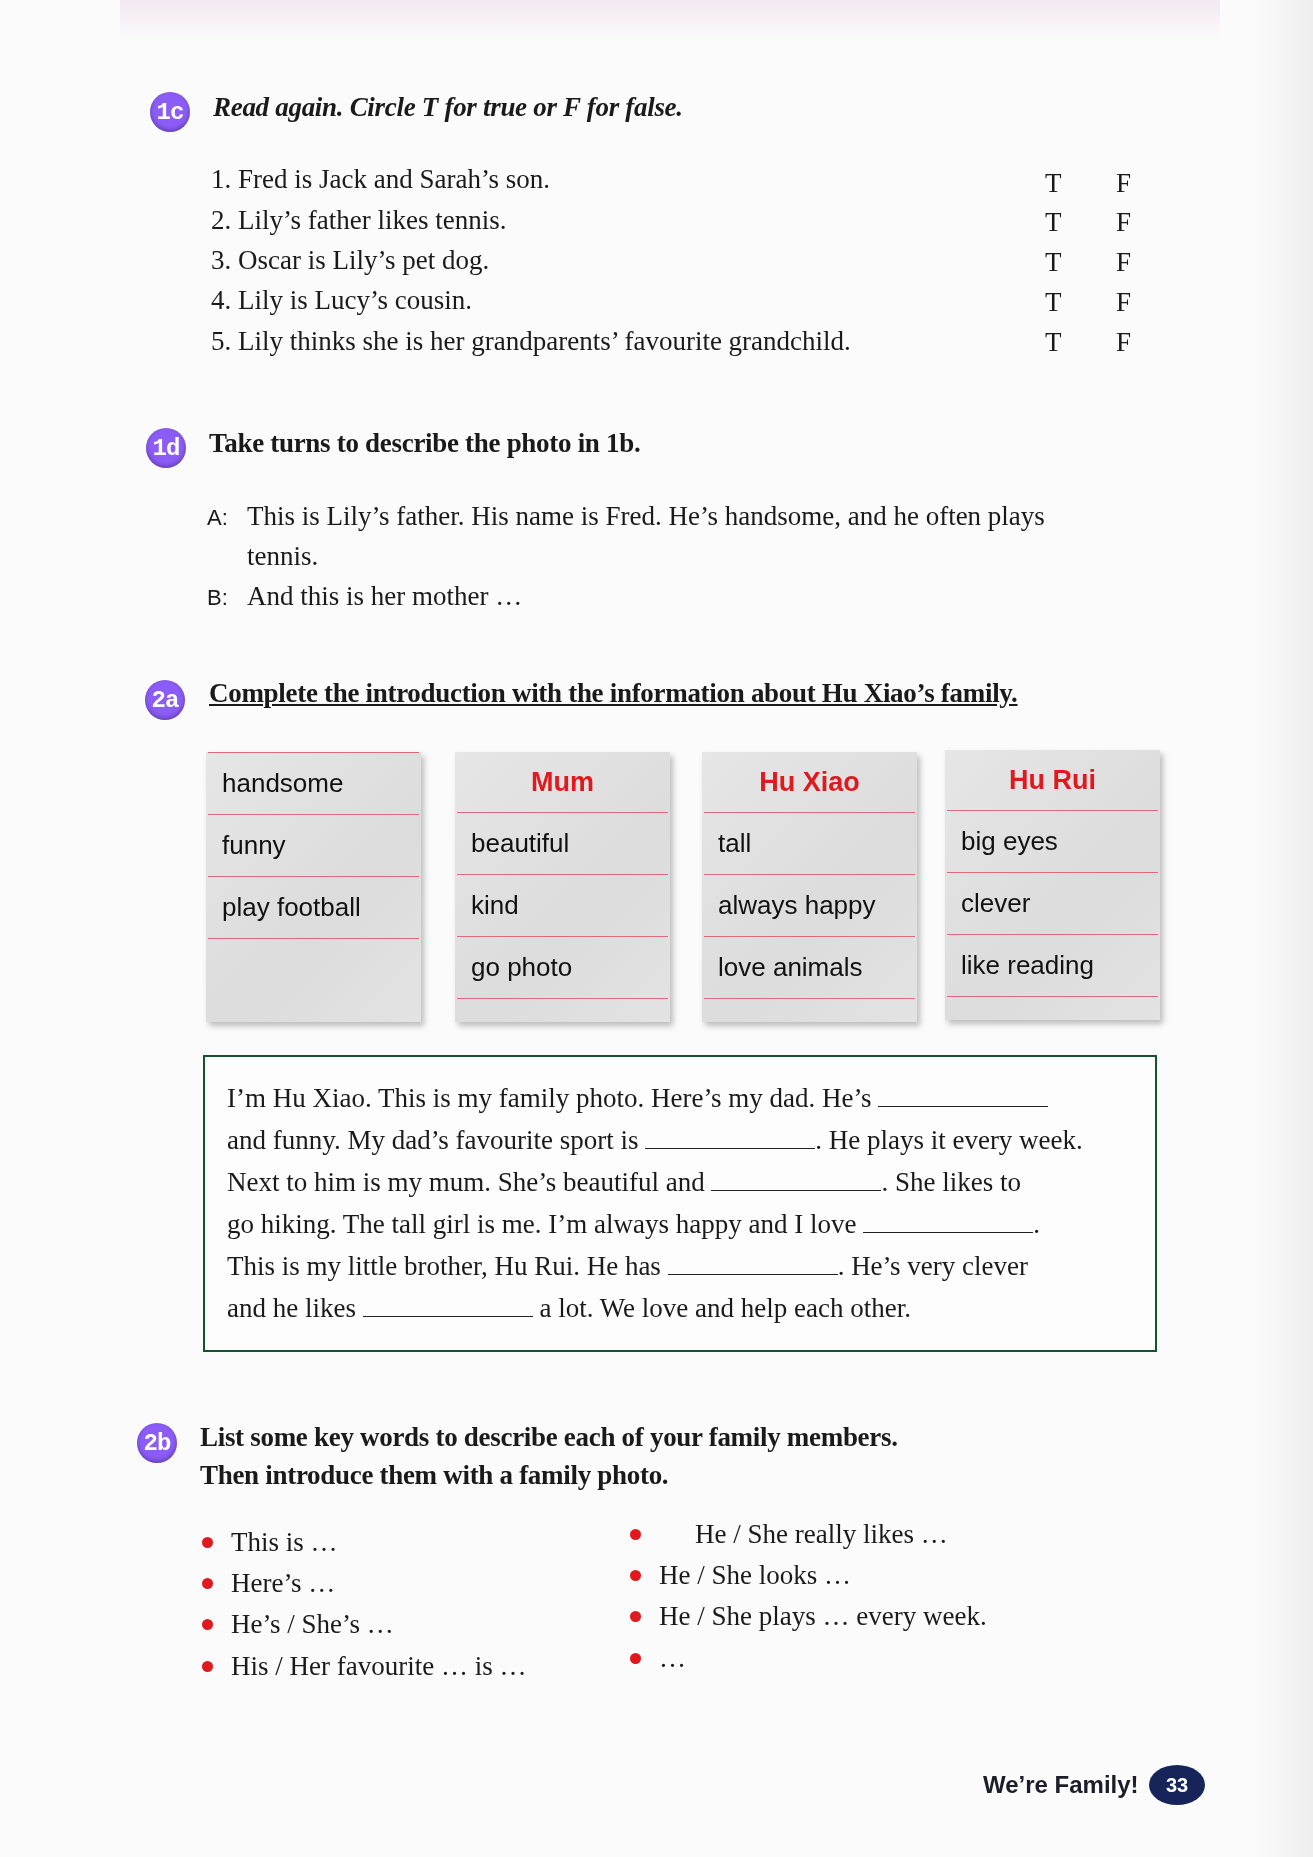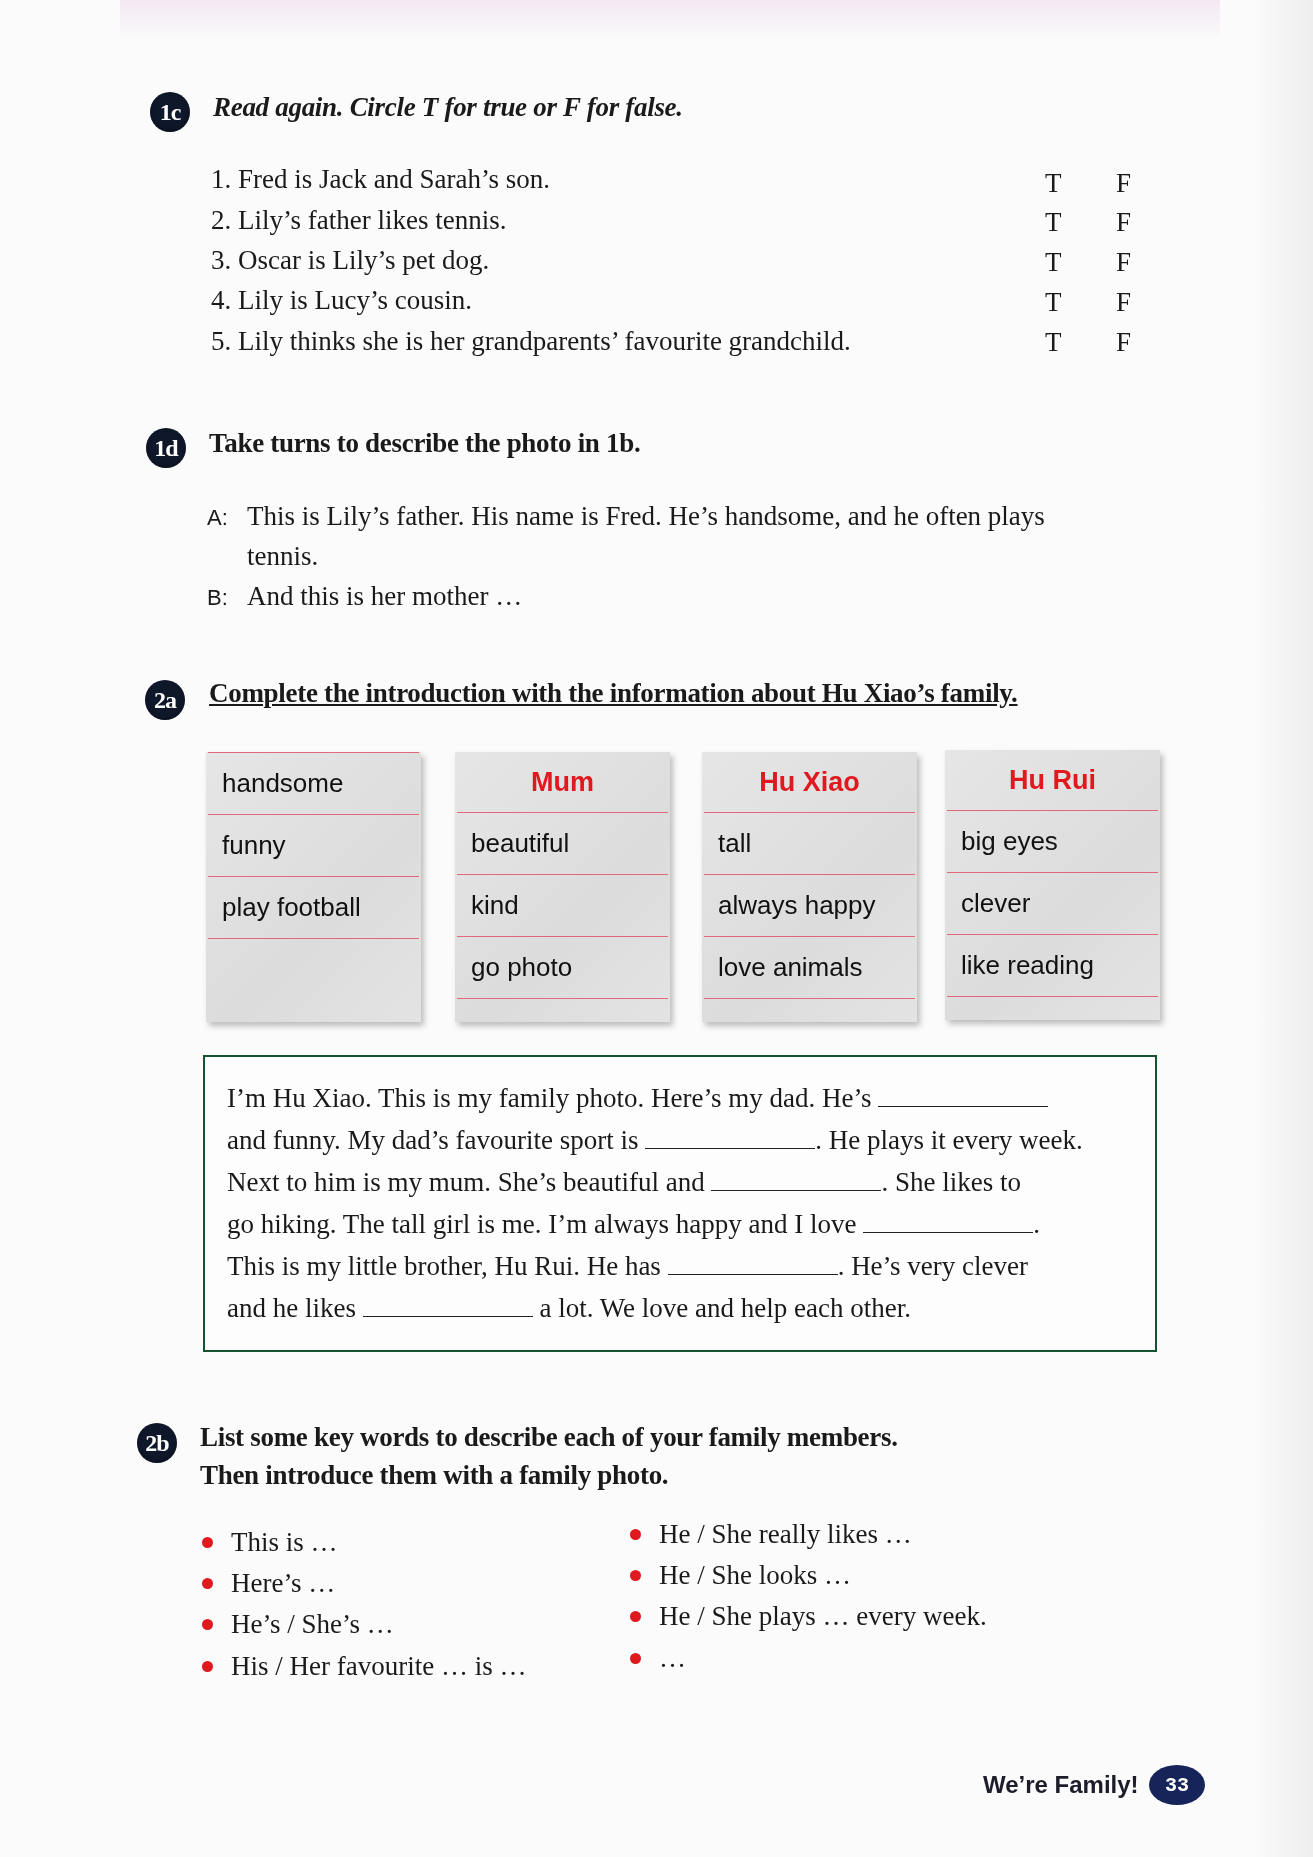--- a/index.html
+++ b/index.html
@@ -2,44 +2,44 @@
 <html><head>
 <meta charset="utf-8">
 <style>
   html, body { margin:0; padding:0; }
   body { width:1313px; height:1857px; background:#fbfbfb; position:relative; overflow:hidden;
          font-family:"Liberation Serif", serif; color:#1a1a1a; }
   .topfade { position:absolute; left:120px; top:0; width:1100px; height:40px;
              background:linear-gradient(#f3e8f3, rgba(251,251,251,0)); }
   .rightedge { position:absolute; right:0; top:0; width:60px; height:1857px;
                background:linear-gradient(90deg, rgba(240,240,240,0), #eeeeee); }
-  .badge { position:absolute; width:40px; height:40px; border-radius:50%; background:#0f172a;
+  .badge { position:absolute; width:40px; height:40px; border-radius:50%; background:#8b5cf6;
            box-shadow: inset 0 -2px 4px rgba(0,0,0,0.3); color:#fff;
-           font-family:Liberation Serif, serif; font-weight:bold; font-size:24px;
+           font-family:Liberation Mono, monospace; font-weight:bold; font-size:24px;
            display:flex; align-items:center; justify-content:center; letter-spacing:-1px; }
   .heading { position:absolute; font-weight:bold; font-size:27px; letter-spacing:-0.3px; }
   .row { position:absolute; font-size:27px; }
   .tf { position:absolute; font-size:27px; }
   .card { position:absolute; width:215px; height:270px; background:linear-gradient(135deg,#e6e6e6,#dcdcdc 60%,#e3e3e3);
           box-shadow: 3px 4px 6px rgba(0,0,0,0.25); }
   .card .title { height:60px; display:flex; align-items:center; justify-content:center;
                  color:#e0191e; font-family:"Liberation Sans", sans-serif; font-weight:bold; font-size:27px; }
   .card .line { height:1px; background:#e06a7a; margin:0 2px; }
   .card .cell { height:61px; display:flex; align-items:center; padding-left:16px;
                 font-family:"Liberation Sans", sans-serif; font-size:26px; color:#111; }
   .introbox { position:absolute; left:203px; top:1055px; width:950px; height:293px;
               border:2px solid #14532d; background:#fdfdfd; }
   .intro { position:absolute; left:22px; top:20px; width:910px; font-size:27px; line-height:42px; }
   .blank { display:inline-block; width:170px; border-bottom:1.5px solid #222; height:20px; vertical-align:baseline; }
   .bullet { position:absolute; font-size:27px; display:flex; align-items:center; }
   .dot { width:11px; height:11px; border-radius:50%; background:#e0191e; margin-right:18px; display:inline-block; }
   .footer { position:absolute; left:983px; top:1771px; font-family:"Liberation Sans", sans-serif; font-weight:bold;
             font-size:24px; color:#1c1c2a; }
   .pagenum { position:absolute; left:1149px; top:1765px; width:56px; height:40px; border-radius:50%; background:#16245a;
-             color:#fff; font-family:Liberation Mono, monospace; font-weight:bold; font-size:20px;
+             color:#fff; font-family:Liberation Sans, sans-serif; font-weight:bold; font-size:20px;
              display:flex; align-items:center; justify-content:center; }
 </style>
 </head>
 <body>
 
 <div class="topfade"></div>
 <div class="rightedge"></div>
 
 <div class="badge" style="left:150px; top:92px;">1c</div>
 <div class="heading" style="left:213px; top:92px;font-style:italic;">Read again. Circle T for true or F for false.</div>
@@ -162,21 +162,21 @@
   <div class="bullet" style="left:202px; top:1609px;">
       <span class="dot"></span>
       <span>He’s / She’s …</span>
     </div>
   <div class="bullet" style="left:202px; top:1651px;">
       <span class="dot"></span>
       <span>His / Her favourite … is …</span>
     </div>
 </div>
 <div>
-  <div class="bullet" style="left:630px; top:1519px;">
+  <div class="bullet" style="left:630px; top:1519px;gap:36px;">
       <span class="dot"></span>
       <span>He / She really likes …</span>
     </div>
   <div class="bullet" style="left:630px; top:1560px;">
       <span class="dot"></span>
       <span>He / She looks …</span>
     </div>
   <div class="bullet" style="left:630px; top:1601px;">
       <span class="dot"></span>
       <span>He / She plays … every week.</span>

